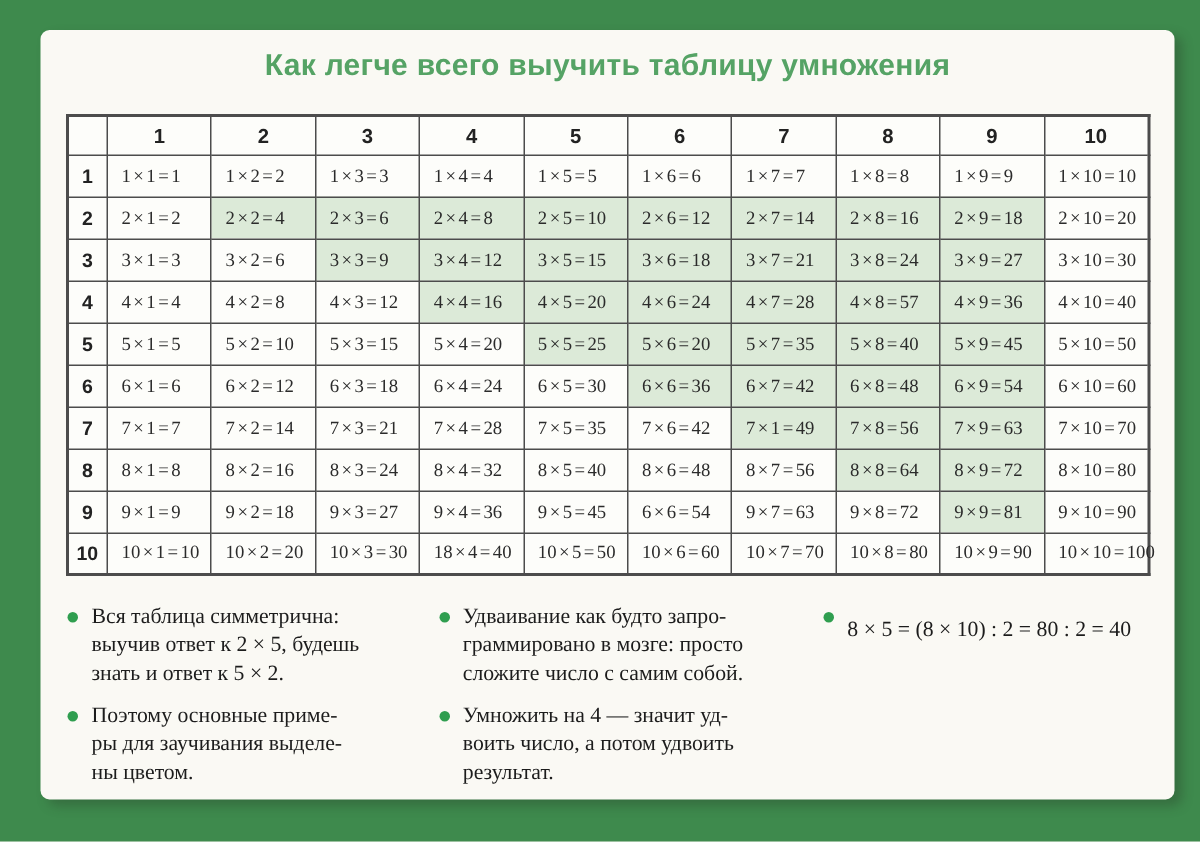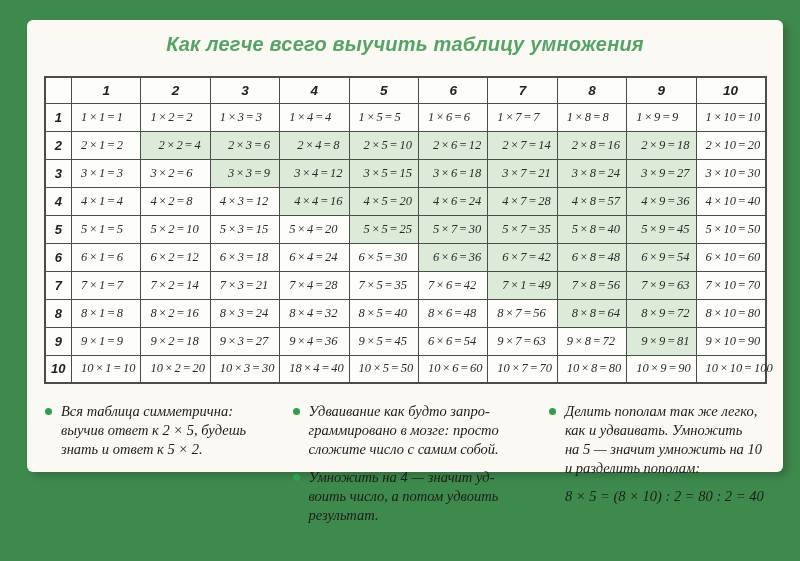--- a/index.html
+++ b/index.html
@@ -7,24 +7,23 @@
     --grid:#4c4c4c; --celltext:#2b2b2b; --notetext:#1c1c1c; --bullet:#2f9e4f;
   }
   *{box-sizing:border-box;}
   html,body{margin:0;padding:0;}
   body{
     width:800px;height:561px;position:relative;overflow:hidden;
     background:var(--frame);
     font-family:"Liberation Serif", serif;
   }
   .card{
-    position:absolute;left:27px;top:20px;width:756px;height:452px;
+    position:absolute;left:27px;top:20px;width:756px;height:513px;
     background:var(--card);border-radius:6px;
     box-shadow:5px 4px 7px rgba(40,60,40,0.35);
-    font-style:italic;
   }
   .title{
     margin:13px 0 0 0;text-align:center;
     font-family:"Liberation Sans", sans-serif;
     font-weight:bold;font-size:20px;letter-spacing:.2px;
     color:var(--title);
   }
   table.mult{
     border-collapse:collapse;table-layout:fixed;
     width:723px;margin:20px auto 0 auto;
@@ -44,21 +43,21 @@
     font-family:"Liberation Sans", sans-serif;
     font-size:13px;font-weight:bold;color:#222;
     background:#fdfdfa;
   }
   table.mult td{
     height:28px;vertical-align:middle;
     padding-left:9px;white-space:nowrap;
     font-size:12.5px;word-spacing:-1.5px;color:var(--celltext);
     background:#fdfdfa;
   }
-  table.mult td.hl{background:var(--highlight);text-align:center;}
+  table.mult td.hl{background:var(--highlight);}
   .notes{
     display:grid;grid-template-columns:1fr 1.04fr 0.98fr;
     column-gap:26px;margin:18px 18px 0 17px;
   }
   .bullet-item{
     position:relative;padding-left:17px;margin-bottom:9px;
     font-size:14.5px;line-height:19px;color:var(--notetext);
   }
   .note-text{white-space:pre-line;}
   .bullet{
@@ -159,21 +158,21 @@
           <td class="hl">4 × 9 = 36</td>
           <td>4 × 10 = 40</td>
         </tr>
         <tr>
           <th>5</th>
           <td>5 × 1 = 5</td>
           <td>5 × 2 = 10</td>
           <td>5 × 3 = 15</td>
           <td>5 × 4 = 20</td>
           <td class="hl">5 × 5 = 25</td>
-          <td class="hl">5 × 7 = 30</td>
+          <td class="hl">5 × 6 = 20</td>
           <td class="hl">5 × 7 = 35</td>
           <td class="hl">5 × 8 = 40</td>
           <td class="hl">5 × 9 = 45</td>
           <td>5 × 10 = 50</td>
         </tr>
         <tr>
           <th>6</th>
           <td>6 × 1 = 6</td>
           <td>6 × 2 = 12</td>
           <td>6 × 3 = 18</td>
@@ -238,30 +237,30 @@
           <td>10 × 10 = 100</td>
         </tr>
       </tbody>
   </table>
 
   <div class="notes">
       <div class="note-col">
         <div class="bullet-item"><span class="bullet"></span><span class="note-text">Вся таблица симметрична:
 выучив ответ к 2 × 5, будешь
 знать и ответ к 5 × 2.</span></div>
+        <div class="bullet-item"><span class="bullet"></span><span class="note-text">Поэтому основные приме-
+ры для заучивания выделе-
+ны цветом.</span></div>
       </div>
       <div class="note-col">
         <div class="bullet-item"><span class="bullet"></span><span class="note-text">Удваивание как будто запро-
 граммировано в мозге: просто
 сложите число с самим собой.</span></div>
         <div class="bullet-item"><span class="bullet"></span><span class="note-text">Умножить на 4 — значит уд-
 воить число, а потом удвоить
 результат.</span></div>
       </div>
       <div class="note-col">
-        <div class="bullet-item"><span class="bullet"></span><span class="note-text">Делить пополам так же легко,
-как и удваивать. Умножить
-на 5 — значит умножить на 10
-и разделить пополам:</span></div>
+        <div class="bullet-item"><span class="bullet"></span></div>
         <div class="formula">8 × 5 = (8 × 10) : 2 = 80 : 2 = 40</div>
       </div>
     </div>
 </div>
 
 </body></html>

